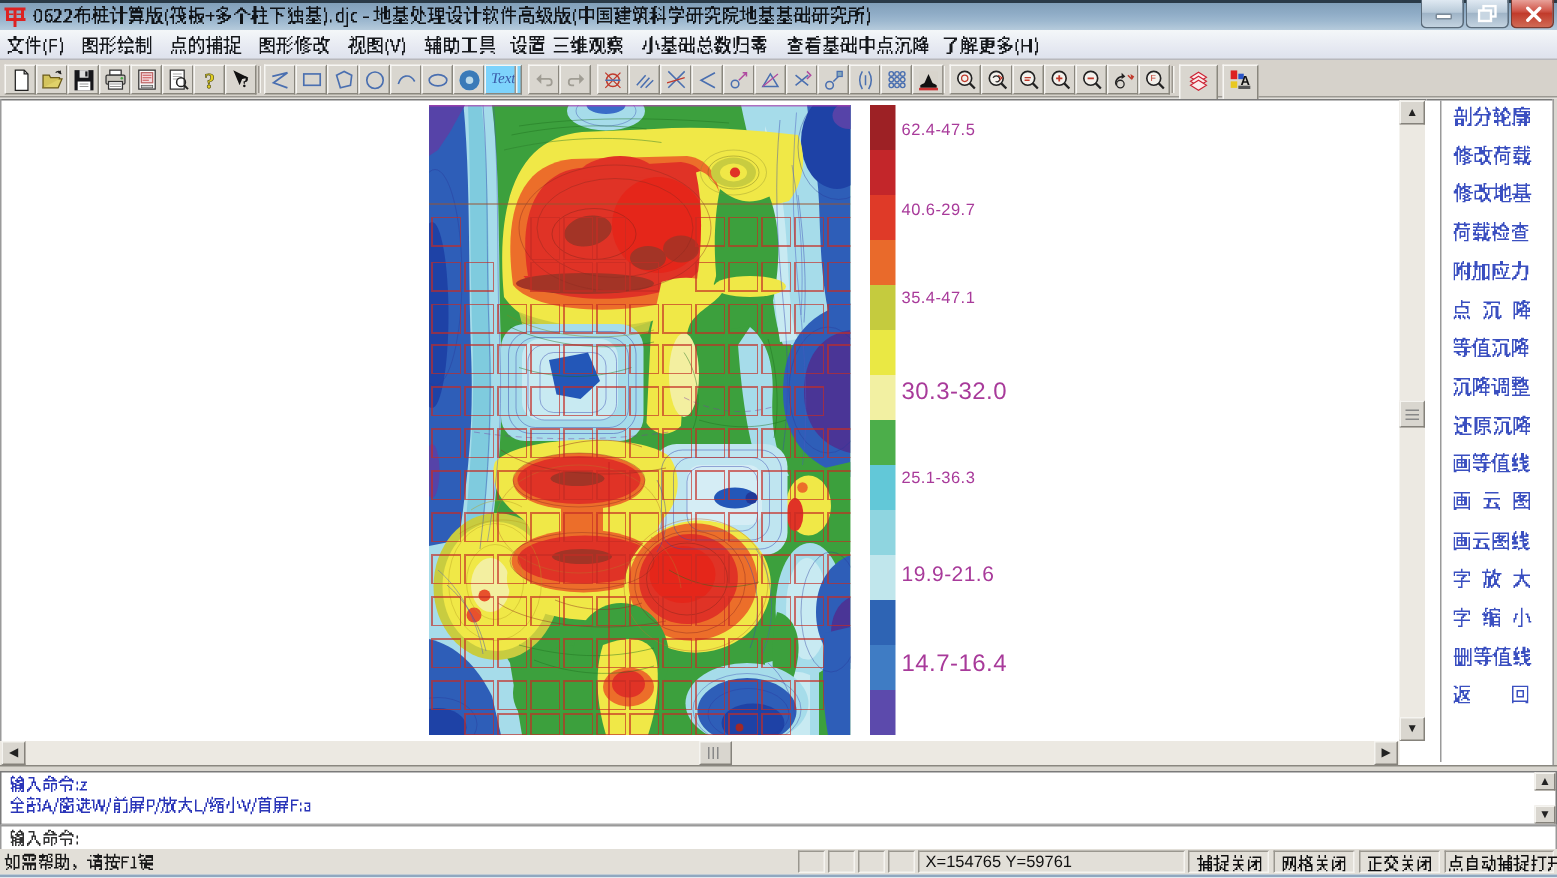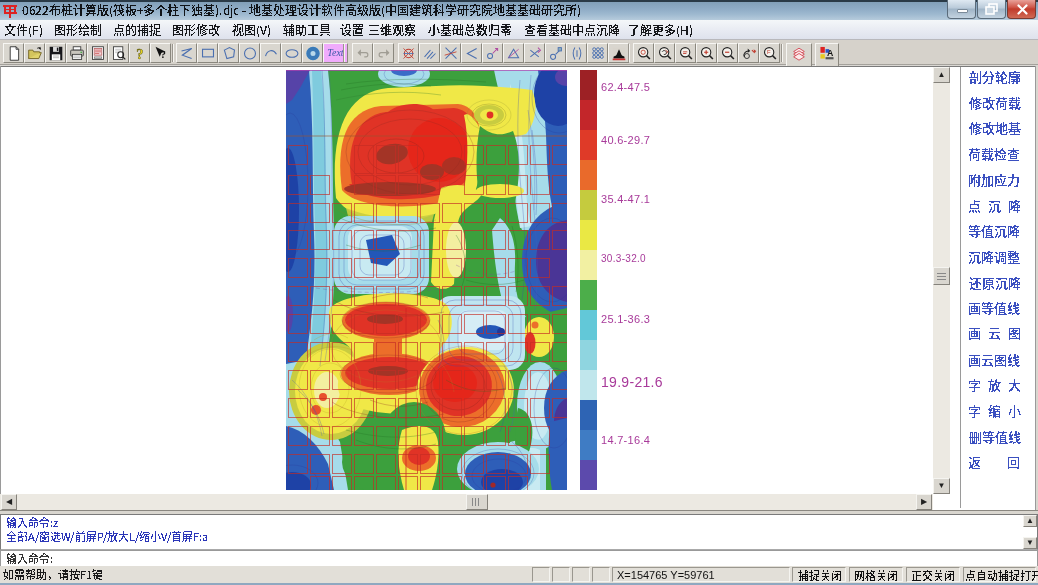--- a/index.html
+++ b/index.html
@@ -153,21 +153,21 @@
     <svg width="19" height="20" viewBox="0 0 19 20">
       <ellipse cx="9.5" cy="10" rx="7" ry="4.5" fill="none" stroke="#4a6fb0" stroke-width="1.3"></ellipse>
     </svg>
   </div>
 <div class="abs tb" style="left:302px;top:43px;width:21px;height:20px;background:#d9d6cf;border:1px solid;border-color:#f7f6f3 #8a877e #8a877e #f7f6f3">
     <svg width="19" height="20" viewBox="0 0 19 20">
       <circle cx="9.5" cy="10" r="8" fill="#b8d8ea"></circle>
       <circle cx="9.5" cy="10" r="5.5" fill="none" stroke="#3a7ab8" stroke-width="5"></circle>
     </svg>
   </div>
-<div class="abs tb" style="left:323px;top:43px;width:25px;height:20px;background:#f0abfc;border:1px solid;border-color:#f7f6f3 #8a877e #8a877e #f7f6f3">
+<div class="abs tb" style="left:323px;top:43px;width:25px;height:20px;background:#7dd3fc;border:1px solid;border-color:#f7f6f3 #8a877e #8a877e #f7f6f3">
     <span style="display:block;text-align:center;font-size:10px;line-height:18px;font-style:italic;color:#3a5aa8;font-family:Liberation Serif">Text</span>
   </div>
 <div class="abs tb" style="left:352px;top:43px;width:21px;height:20px;background:#d9d6cf;border:1px solid;border-color:#f7f6f3 #8a877e #8a877e #f7f6f3">
     <svg width="19" height="20" viewBox="0 0 19 20">
       <path d="M4 9h9c3 0 3 5 0 5h-2" fill="none" stroke="#a09d94" stroke-width="1.4"></path>
       <path d="M7 5l-4 4 4 4z" fill="#a09d94"></path>
     </svg>
   </div>
 <div class="abs tb" style="left:373px;top:43px;width:21px;height:20px;background:#d9d6cf;border:1px solid;border-color:#f7f6f3 #8a877e #8a877e #f7f6f3">
     <svg width="19" height="20" viewBox="0 0 19 20">
@@ -444,24 +444,24 @@
 <div class="abs" style="left:580px;top:280px;width:17px;height:30px;background:#4cae4a"></div>
 <div class="abs" style="left:580px;top:310px;width:17px;height:30px;background:#62c8d8"></div>
 <div class="abs" style="left:580px;top:340px;width:17px;height:30px;background:#8fd5e0"></div>
 <div class="abs" style="left:580px;top:370px;width:17px;height:30px;background:#c0e6ec"></div>
 <div class="abs" style="left:580px;top:400px;width:17px;height:30px;background:#2e64b4"></div>
 <div class="abs" style="left:580px;top:430px;width:17px;height:30px;background:#3f7cc4"></div>
 <div class="abs" style="left:580px;top:460px;width:17px;height:30px;background:#5c4aac"></div>
 <div class="abs" style="left:601px;top:81px;font-size:11px;letter-spacing:0.3px;color:#a83a9a">62.4-47.5</div>
 <div class="abs" style="left:601px;top:134px;font-size:11px;letter-spacing:0.3px;color:#a83a9a">40.6-29.7</div>
 <div class="abs" style="left:601px;top:193px;font-size:11px;letter-spacing:0.3px;color:#a83a9a">35.4-47.1</div>
-<div class="abs" style="left:601px;top:253px;font-size:10px;letter-spacing:0.3px;color:#a83a9a">30.3-32.0</div>
+<div class="abs" style="left:601px;top:253px;font-size:16px;letter-spacing:0.3px;color:#a83a9a">30.3-32.0</div>
 <div class="abs" style="left:601px;top:313px;font-size:11px;letter-spacing:0.3px;color:#a83a9a">25.1-36.3</div>
 <div class="abs" style="left:601px;top:374px;font-size:14px;letter-spacing:0.3px;color:#a83a9a">19.9-21.6</div>
-<div class="abs" style="left:601px;top:434px;font-size:11px;letter-spacing:0.3px;color:#a83a9a">14.7-16.4</div>
+<div class="abs" style="left:601px;top:434px;font-size:16px;letter-spacing:0.3px;color:#a83a9a">14.7-16.4</div>
 <svg class="abs" style="left:286px;top:70px" width="281" height="420" viewBox="0 0 281 420">
     <rect width="281" height="420" fill="#3ca03d"></rect>
     <path d="M0 0h42c6 50 4 110 6 160s-2 100-10 148c-6 20-20 28-38 30z" fill="#a6dcea"></path>
     <path d="M26 0h9c6 52 4 112 6 162s-2 98-8 146l-11 2c4-50 9-100 7-154S28 50 26 0z" fill="#7fcbde"></path>
     <path d="M0 0h23c5 54 3 114 5 164s-2 82-8 126L0 294z" fill="#2e5eb8"></path>
     <ellipse cx="2" cy="140" rx="11" ry="62" fill="#1e42a6"></ellipse>
     <path d="M0 0h24l-10 18-8 12L0 34z" fill="#5643a8"></path>
     <ellipse cx="2" cy="244" rx="5" ry="18" fill="#5643a8"></ellipse>
     <path d="M0 334c22 2 42 16 54 38l8 48H0z" fill="#a6dcea"></path>
     <path d="M0 356c18 4 32 18 42 38l6 26H0z" fill="#2e5eb8"></path>

